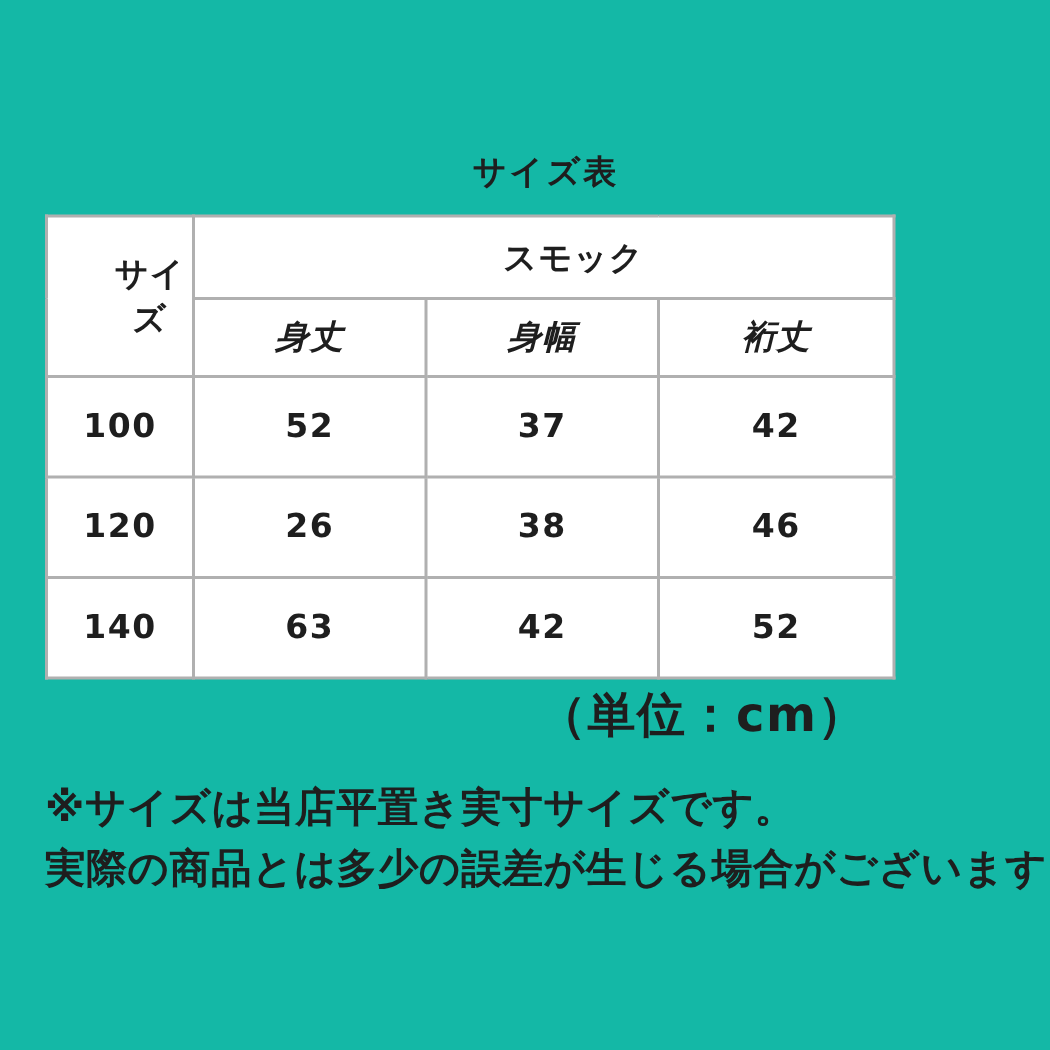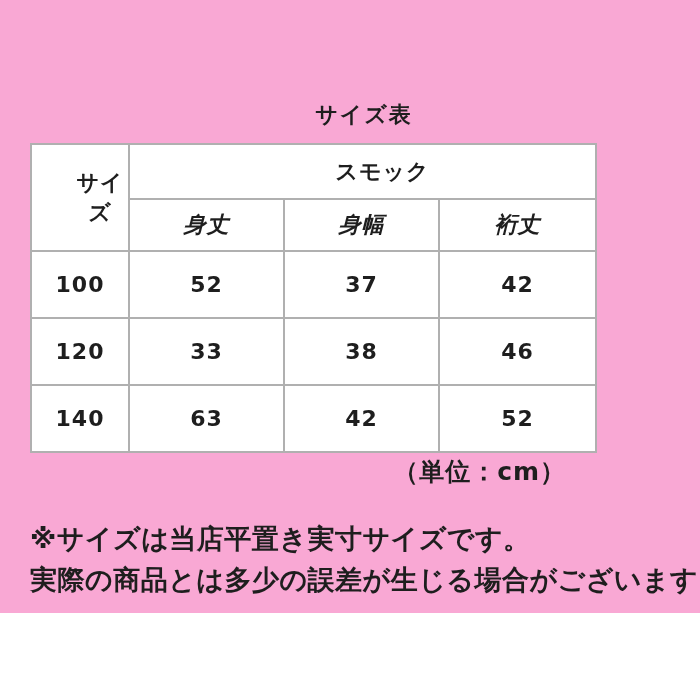--- a/index.html
+++ b/index.html
@@ -5,22 +5,22 @@
   * { margin: 0; padding: 0; box-sizing: border-box; }
   html, body {
     width: 700px;
     height: 700px;
     background: #ffffff;
     font-family: "DejaVu Sans", "Liberation Sans", sans-serif;
   }
   .page {
     position: relative;
     width: 700px;
-    height: 613px;
-    background: #f9a8d4;
+    height: 700px;
+    background: #14b8a6;
     color: #1e1e1e;
     overflow: hidden;
   }
   .chart-title {
     position: absolute;
     top: 100px;
     left: 14px;
     width: 700px;
     text-align: center;
     font-size: 22px;
@@ -46,24 +46,24 @@
     color: #1e1e1e;
     background: #ffffff;
     letter-spacing: 1px;
   }
   tr.row-group th { height: 55px; padding-left: 40px; }
   tr.row-cols th { height: 52px; font-style: italic; }
   tr.row-data td { height: 67px; }
   .unit-note {
     position: absolute;
     top: 455px;
-    left: 18px;
+    left: 30px;
     width: 548px;
     text-align: right;
-    font-size: 25px;
+    font-size: 32px;
     font-weight: 700;
     letter-spacing: 1px;
     color: #1e1e1e;
   }
   .notes {
     position: absolute;
     top: 518px;
     left: 30px;
     width: 665px;
   }
@@ -101,21 +101,21 @@
         <th>裄丈</th>
       </tr>
       <tr class="row-data">
         <td>100</td>
         <td>52</td>
         <td>37</td>
         <td>42</td>
       </tr>
       <tr class="row-data">
         <td>120</td>
-        <td>33</td>
+        <td>26</td>
         <td>38</td>
         <td>46</td>
       </tr>
       <tr class="row-data">
         <td>140</td>
         <td>63</td>
         <td>42</td>
         <td>52</td>
       </tr>
     </tbody>

